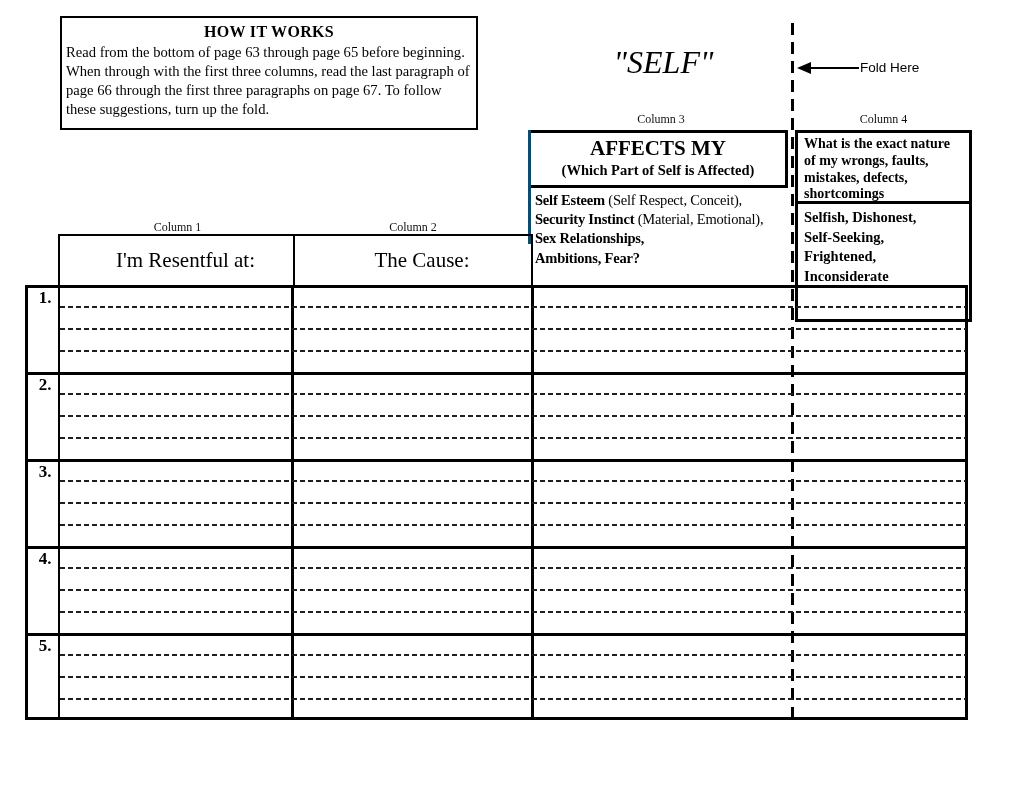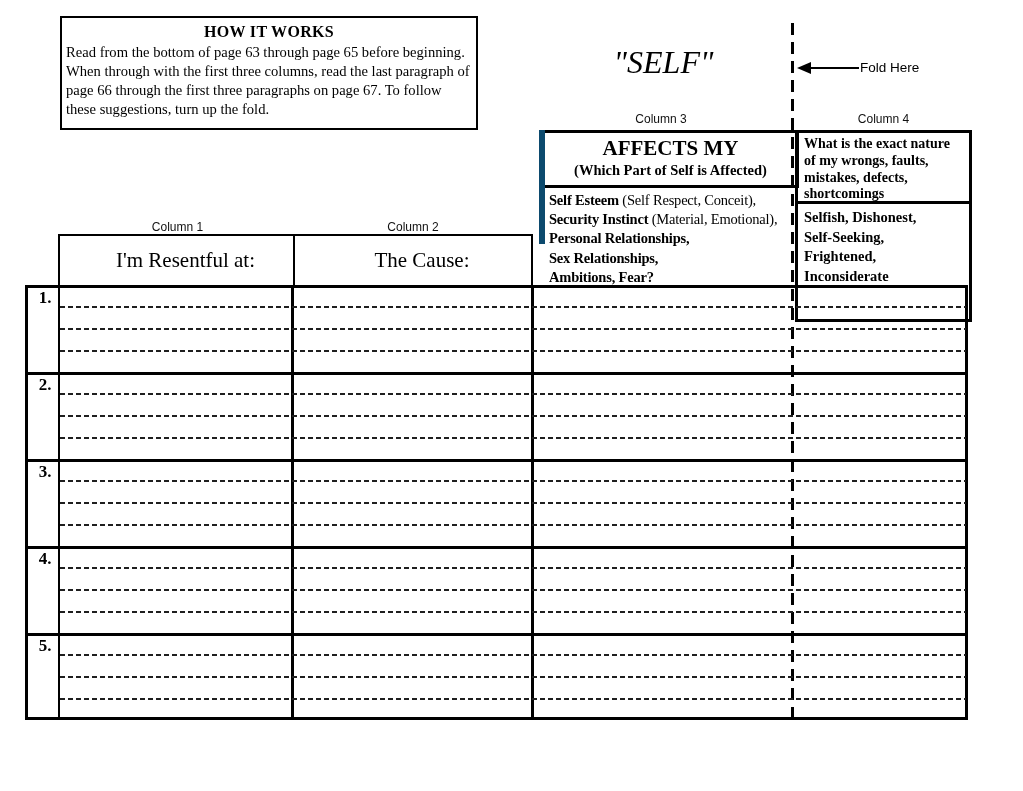--- a/index.html
+++ b/index.html
@@ -22,36 +22,36 @@
 
   
   .main-title { left: 63px; top: 148px; width: 405px; text-align: center;
                 font-weight: bold; font-size: 29px; letter-spacing: .3px; }
 
   
   .self-heading { left: 556px; top: 44px; width: 215px; text-align: center;
                   font-style: italic; font-size: 32px; }
 
   
-  .col-label { font-family: Liberation Sans, sans-serif; font-size: 12px; text-align: center; color: #111; }
+  .col-label { font-family: Liberation Serif, serif; font-size: 12px; text-align: center; color: #111; }
   .lbl-c1 { left: 60px;  top: 220px; width: 235px; }
   .lbl-c2 { left: 293px; top: 220px; width: 240px; }
   .lbl-c3 { left: 531px; top: 112px; width: 260px; }
   .lbl-c4 { left: 795px; top: 112px; width: 177px; }
 
   
   .fold-line { left: 791px; top: 23px; width: 3px; height: 698px;
                background: repeating-linear-gradient(to bottom, #000 0 12px, transparent 12px 19px); }
   .fold-arrow-head { left: 797px; top: 62px; width: 0; height: 0;
                      border-right: 14px solid #000; border-top: 6px solid transparent; border-bottom: 6px solid transparent; }
   .fold-arrow-line { left: 810px; top: 67px; width: 49px; height: 2px; background: #000; }
   .fold-here-label { left: 860px; top: 60px; font-family: "Liberation Sans", sans-serif; font-size: 13.5px; }
 
   
-  .affects-box { left: 539px; top: 130px; width: 260px; height: 114px; border-left: 6px solid #0c4a6e; }
+  .affects-box { left: 528px; top: 130px; width: 260px; height: 114px; border-left: 3px solid #0c4a6e; }
   .affects-head { box-sizing: border-box; border: 3px solid #000; border-left: none; height: 58px; text-align: center; }
   .affects-title { font-weight: bold; font-size: 21px; line-height: 25px; padding-top: 3px; }
   .affects-subtitle { font-weight: bold; font-size: 14.5px; line-height: 18px; }
   .affects-list { padding: 3px 0 0 4px; }
   .affects-item { font-size: 14.5px; line-height: 19.2px; letter-spacing: -0.2px; white-space: nowrap; }
   .affects-item b { letter-spacing: -0.2px; }
 
   
   .wrongs-box { left: 795px; top: 130px; width: 177px; height: 192px; border: 3px solid #000; }
   .wrongs-question { box-sizing: border-box; border-bottom: 3px solid #000; height: 71px; padding: 3px 0 0 6px; }
@@ -103,21 +103,20 @@
   <div class="abs col-label lbl-c4">Column 4</div>
 
   <div class="abs affects-box">
     <div class="affects-head">
       <div class="affects-title">AFFECTS MY</div>
       <div class="affects-subtitle">(Which Part of Self is Affected)</div>
     </div>
     <div class="affects-list">
       <div class="affects-item"><b>Self Esteem</b><span> (Self Respect, Conceit),</span></div>
       <div class="affects-item"><b>Security Instinct</b><span> (Material, Emotional),</span></div>
-      <div class="affects-item"><b>Personal Relationships,</b><span></span></div>
       <div class="affects-item"><b>Sex Relationships,</b><span></span></div>
       <div class="affects-item"><b>Ambitions, Fear?</b><span></span></div>
     </div>
   </div>
 
   <div class="abs wrongs-box">
     <div class="wrongs-question">
       <div class="ln">What is the exact nature</div>
       <div class="ln">of my wrongs, faults,</div>
       <div class="ln">mistakes, defects,</div>

